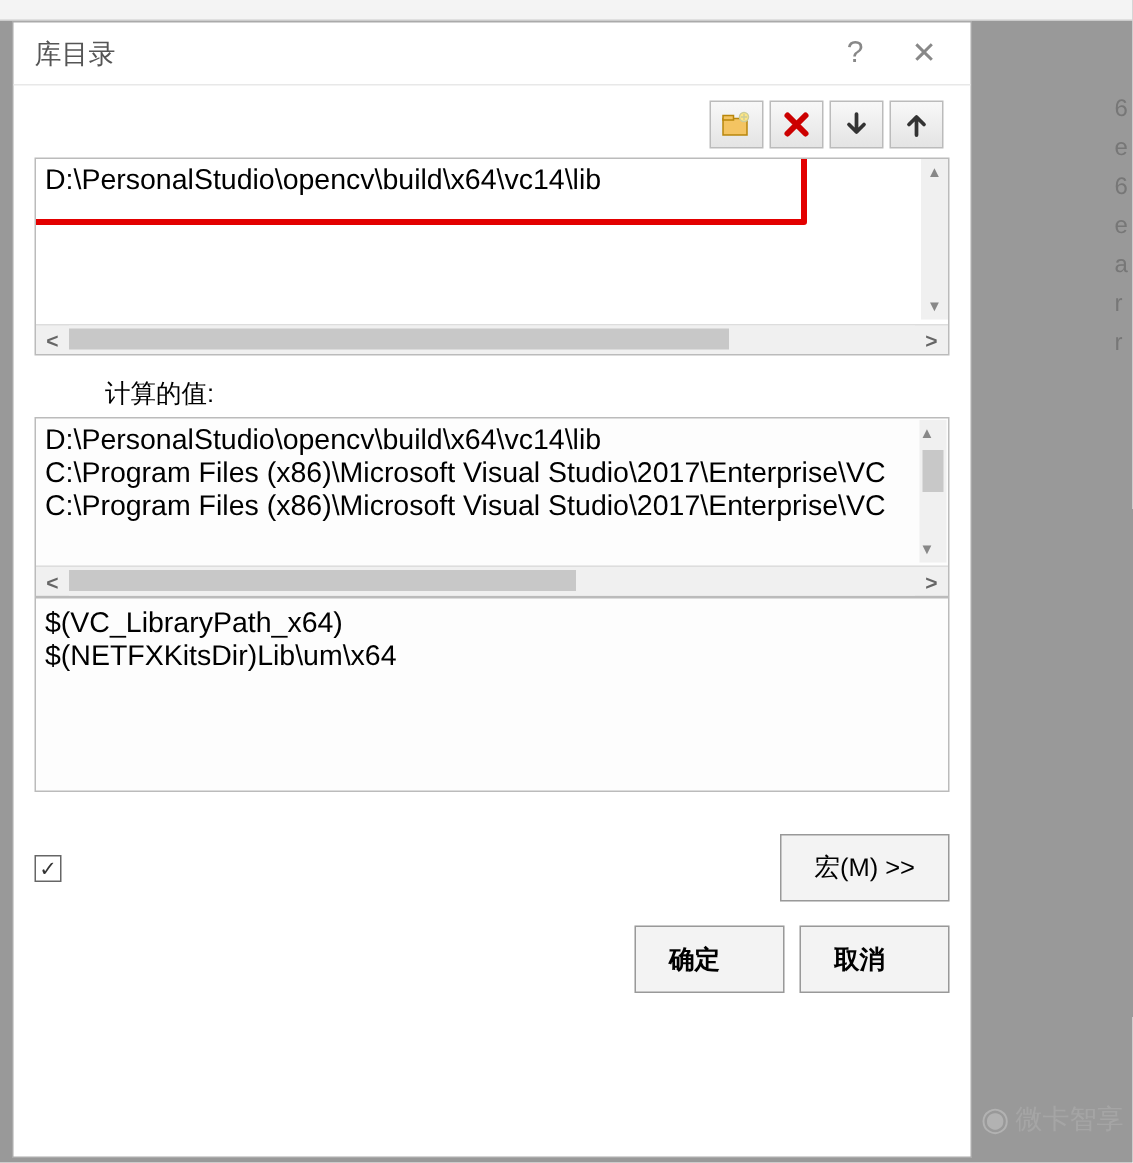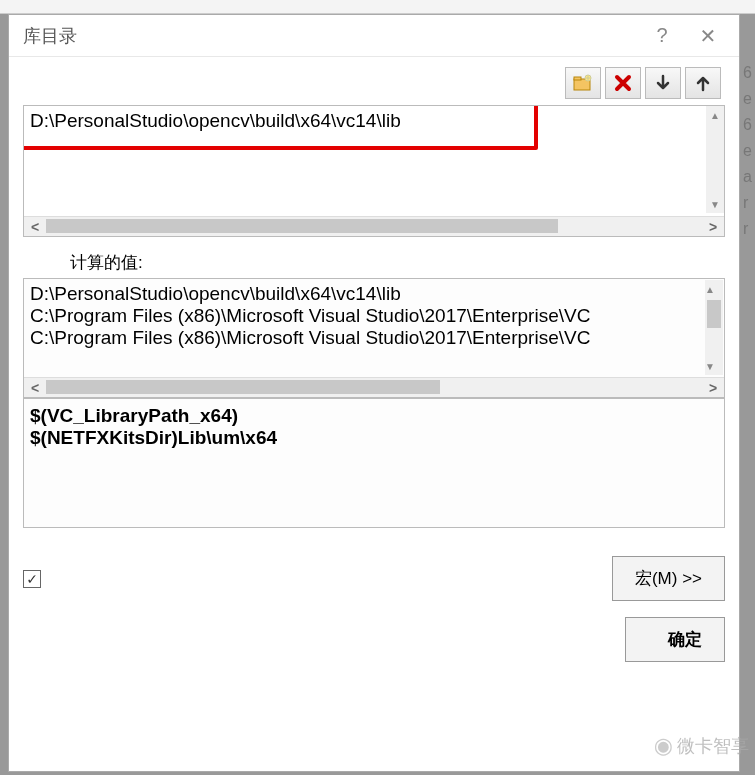--- a/index.html
+++ b/index.html
@@ -9,21 +9,21 @@
       background: #999;
       width: 755px;
       height: 775px;
       position: relative;
       overflow: hidden;
     }
     .bg-tab { position:absolute; top:0; left:0; right:0; height:14px; background:#f4f4f4; border-bottom:1px solid #ccc; }
     .dialog {
       position: absolute;
       top: 14px; left: 8px;
-      width: 732px; height: 758px;
+      width: 640px; height: 758px;
       background: #fff;
       border: 1px solid #aaa;
       display: flex; flex-direction: column;
     }
     .titlebar {
       height: 42px;
       display: flex; align-items: center;
       padding: 0 8px 0 14px;
       border-bottom: 1px solid #e8e8e8;
     }
@@ -71,27 +71,27 @@
     .listbox-inner .line{ white-space:nowrap; }
     .listbox .vscroll2{ position:absolute; right:1px; top:1px; bottom:22px; width:18px; background:#f0f0f0;}
     .vscroll2 .arrow{ height:18px; display:flex; align-items:center; justify-content:center; color:#888; font-size:10px; position:absolute;}
     .vscroll2 .arrow.up{top:0;} .vscroll2 .arrow.dn{bottom:0;}
     .vscroll2 .thumb{ position:absolute; left:2px; right:2px; top:20px; height:28px; background:#c8c8c8;}
     .inheritbox {
       border:1px solid #bbb; background:#fdfdfd;
       height:130px; width:100%;
       padding:6px; font-size:19px;
     }
-    .inheritbox .line{ white-space:nowrap;font-weight:bold; }
+    .inheritbox .line{ white-space:nowrap; }
     .bottom-row { display:flex; align-items:center; margin-top:28px; gap:10px;}
     .cbwrap { display:flex; align-items:center; gap:6px; font-size:17px; flex:1;}
     .checkbox { width:18px; height:18px; border:1px solid #666; background:#fff; display:flex; align-items:center; justify-content:center; font-size:14px; color:#333;}
     .btn {
       border:1px solid #999; background:#f3f3f3;
-      padding:10px 22px; font-size:17px; min-width:100px; text-align:right;
+      padding:10px 22px; font-size:17px; min-width:100px; text-align:left;
     }
     .dlgbtns { display:flex; justify-content:flex-end; gap:10px; margin-top:16px;font-weight:bold;}
     .watermark {
       position:absolute; right:6px; bottom:16px;
       display:flex; align-items:center; gap:4px;
       color:#aaa; font-size:18px; opacity:.75; pointer-events:none;
     }
     .wmicon{ font-size:22px; color:#bbb;}
     .rightstrip{ position:absolute; right:0; top:60px; width:12px; height:200px; color:#777; font-size:16px; line-height:26px;}
   </style>
@@ -185,20 +185,21 @@
       <label class="cbwrap">
         <span class="checkbox">
           <span>✓</span>
         </span>
       </label>
       <div class="btn">宏(M) &gt;&gt;</div>
     </div>
 
     <div class="dlgbtns">
       <div class="btn">确定</div>
+      <div class="btn">取消</div>
     </div>
 
   </div>
 </div>
 
 <div class="rightstrip">
   <div>6</div>
   <div>e</div>
   <div>6</div>
   <div>e</div>

